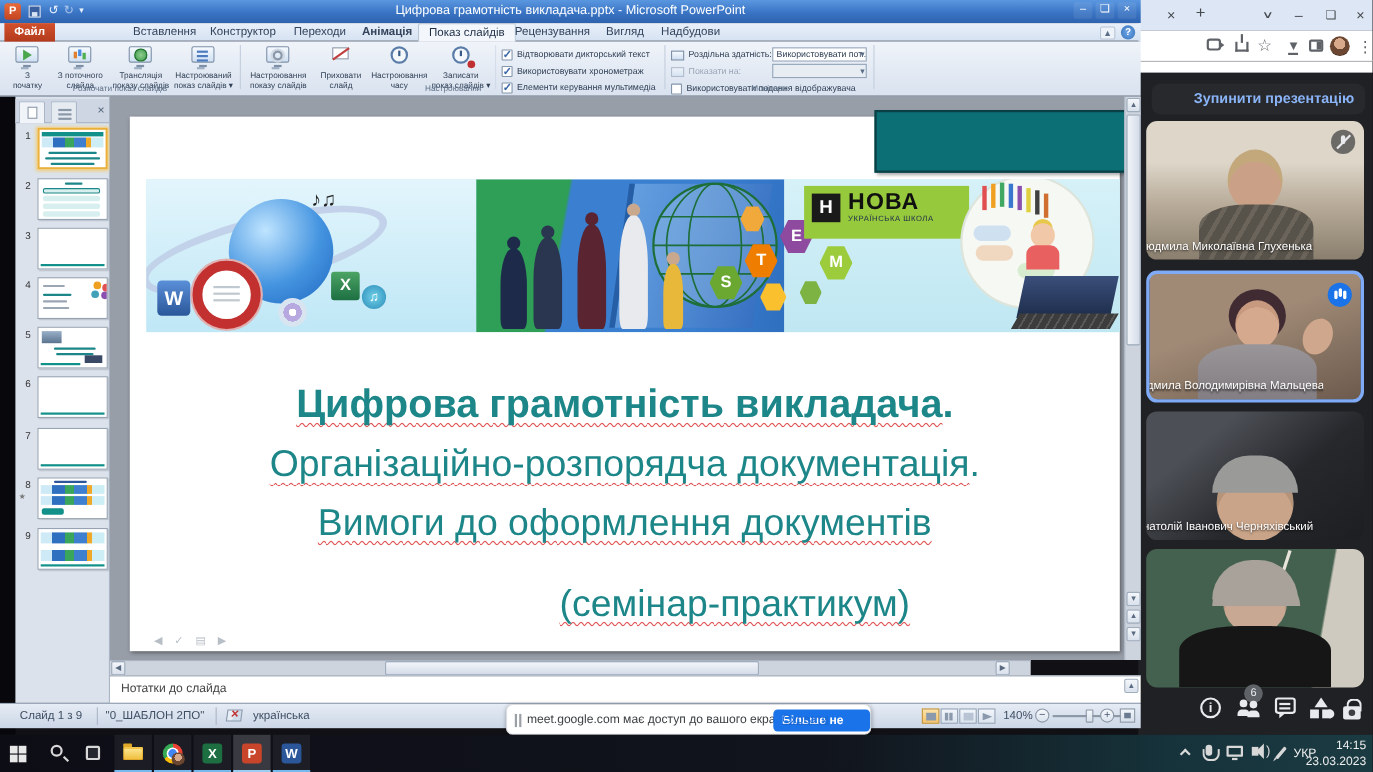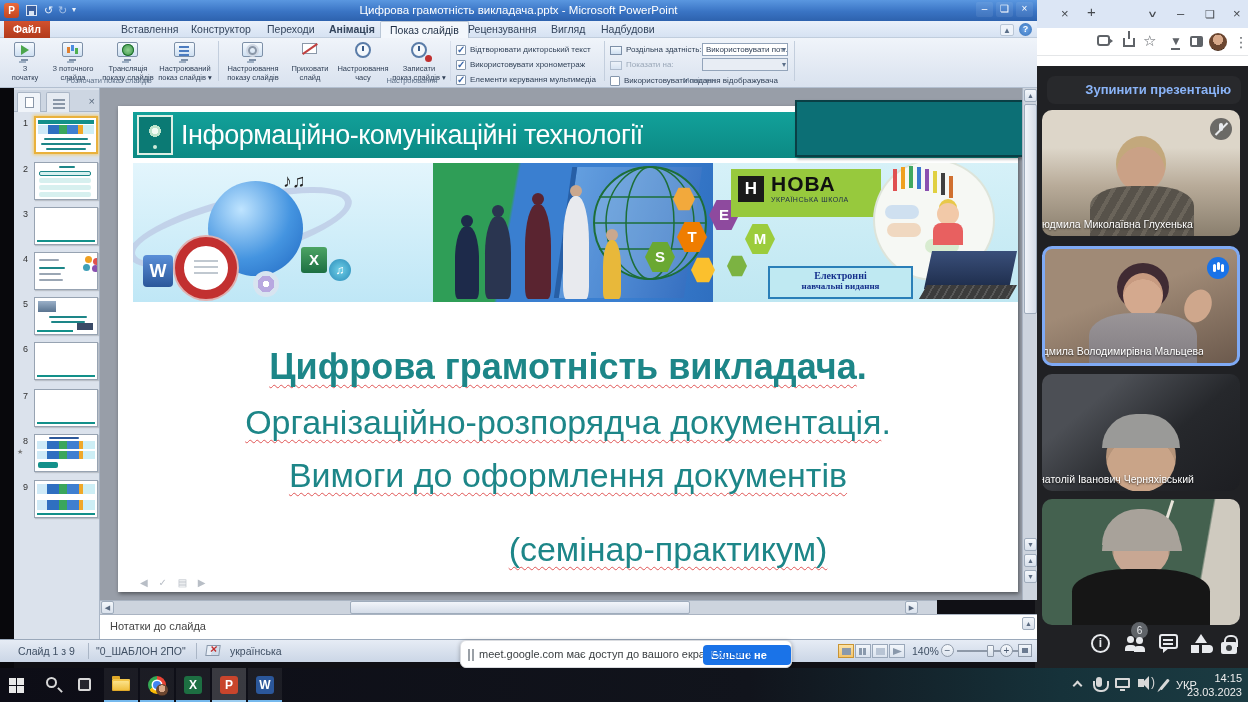--- a/index.html
+++ b/index.html
@@ -486,24 +486,20 @@
         <div class="thumb">
           <div class="mstrip" style="top:3px; height:10px;"></div>
           <div class="mstrip" style="top:19px; height:10px;"></div>
           <div class="btmline"></div>
         </div>
       </div>
     </div>
 
     <div class="main">
       <div class="slide">
-        <div class="shead">
-          <span class="slogo"></span>
-          <span class="shead-txt">Інформаційно-комунікаційні технології</span>
-        </div>
 
         <div class="collage">
           <div class="c-sec1"></div>
           <div class="c-sec2"></div>
           <div class="c-sec3"></div>
           <div class="c-ring"></div>
           <div class="c-globe"></div>
           <span class="c-notes">♪♫</span>
           <div class="c-word">W</div>
           <div class="c-excel">X</div>
@@ -558,24 +554,20 @@
             <span class="ns">УКРАЇНСЬКА ШКОЛА</span>
           </div>
 
           <div class="c-circle">
             <div class="pens"></div>
               <div class="bub"></div>
               <div class="kid-h"></div>
               <div class="kid-b"></div>
           </div>
 
-          <div class="c-sign">
-            <div class="l1">Електронні</div>
-            <div class="l2">навчальні видання</div>
-          </div>
           <div class="c-lap2"></div>
           <div class="c-keys"></div>
         </div>
 
         <div class="stitle" style="top:240px; font-size:36px; font-weight:bold;"><span class="u">Цифрова грамотність викладача</span><span>.</span></div>
         <div class="stitle" style="top:350px; font-size:34px;"><span class="u">Вимоги до оформлення документів</span></div>
         <div class="stitle" style="top:297px; font-size:34px;"><span class="u">Організаційно-розпорядча документація</span><span>.</span></div>
         <div class="stitle" style="top:424px; font-size:34px; padding-left:200px;"><span class="u">(семінар-практикум)</span></div>
 
         <div class="sfoot-ic">◀ ✓ ▤ ▶</div>

